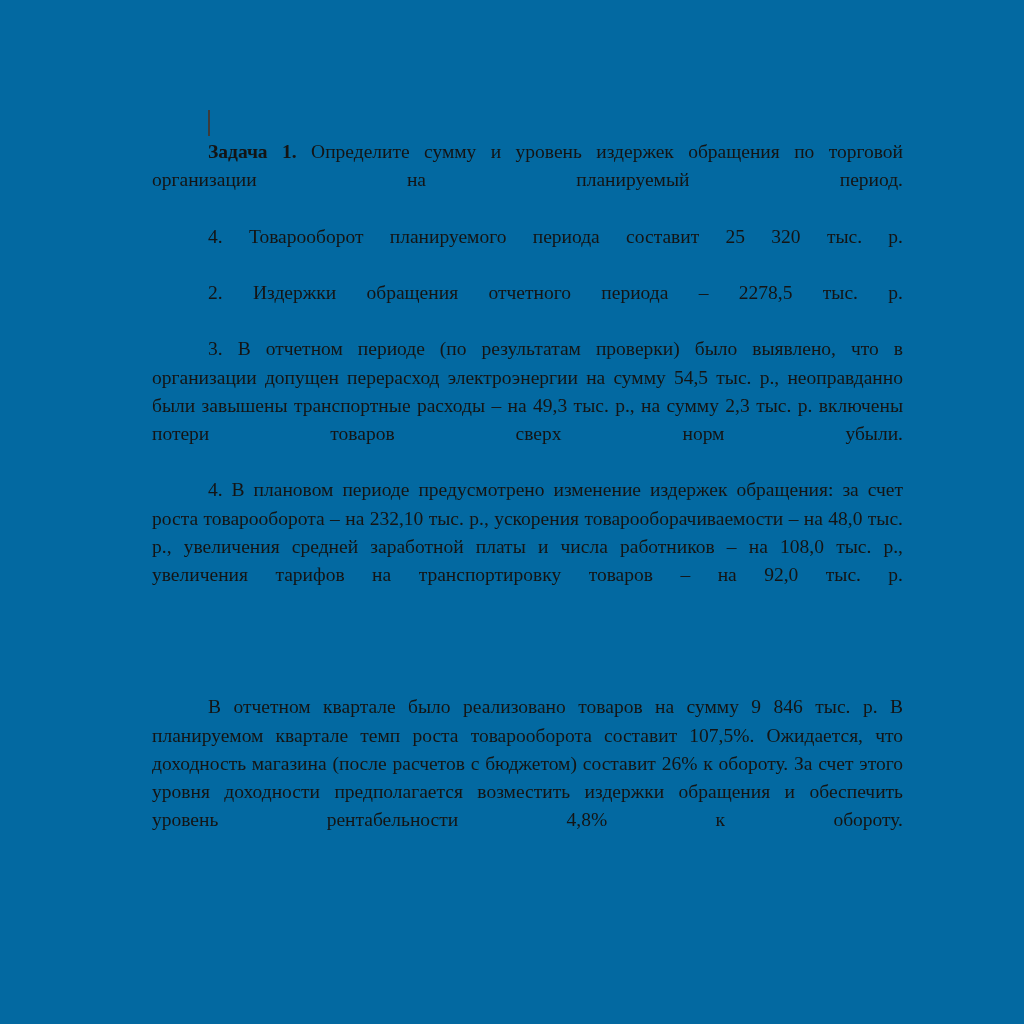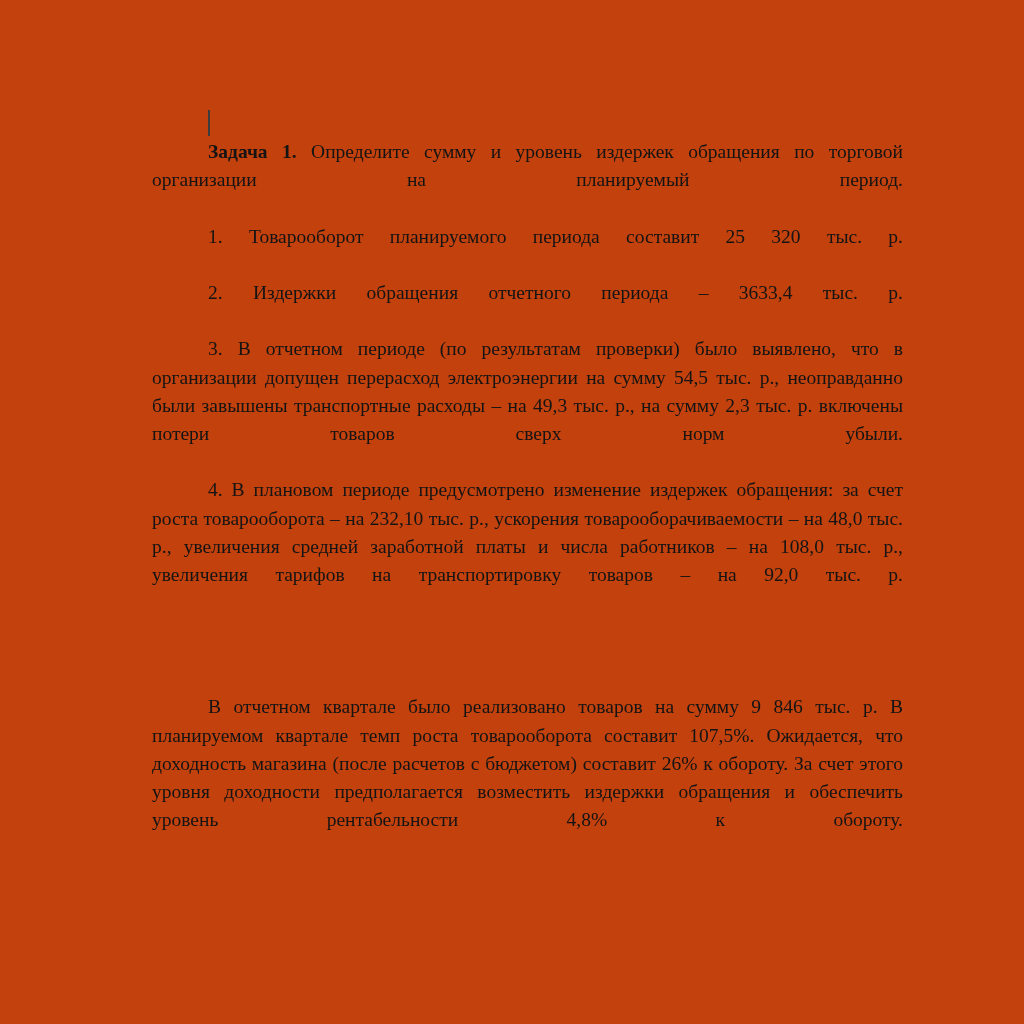--- a/index.html
+++ b/index.html
@@ -6,21 +6,21 @@
   html, body {
     margin: 0;
     padding: 0;
     background: #ffffff;
   }
 
   .page {
     position: relative;
     width: 1024px;
     height: 1024px;
-    background: #c2410c;
+    background: #0369a1;
     overflow: hidden;
     font-family: "Liberation Serif", "DejaVu Serif", serif;
     color: #141414;
     -webkit-font-smoothing: antialiased;
   }
 
   
   .doc-body {
     position: absolute;
     left: 152px;
@@ -74,23 +74,23 @@
 
   <div class="doc-body">
 
     <div class="caret-line">
       <span class="caret"></span>
     </div>
 
     <p class="para"><span class="bold">Задача 1.</span><span> Определите сумму и уровень издержек обращения по торговой организации на планируемый период.</span></p>
 
 
-    <p class="para">1. Товарооборот планируемого периода составит 25 320 тыс. р.</p>
+    <p class="para">4. Товарооборот планируемого периода составит 25 320 тыс. р.</p>
 
-    <p class="para">2. Издержки обращения отчетного периода – 3633,4 тыс. р.</p>
+    <p class="para">2. Издержки обращения отчетного периода – 2278,5 тыс. р.</p>
 
     <p class="para">3. В отчетном периоде (по результатам проверки) было выявлено, что в организации допущен перерасход электроэнергии на сумму 54,5 тыс. р., неоправданно были завышены транспортные расходы – на 49,3 тыс. р., на сумму 2,3 тыс. р. включены потери товаров сверх норм убыли.</p>
 
     <p class="para">4. В плановом периоде предусмотрено изменение издержек обращения: за счет роста товарооборота – на 232,10 тыс. р., ускорения товарооборачиваемости – на 48,0 тыс. р., увеличения средней заработной платы и числа работников – на 108,0 тыс. р., увеличения тарифов на транспортировку товаров – на 92,0 тыс. р.</p>
 
     <div class="gap-block"></div>
 
 
     <p class="para">В отчетном квартале было реализовано товаров на сумму 9 846 тыс. р. В планируемом квартале темп роста товарооборота составит 107,5%. Ожидается, что доходность магазина (после расчетов с бюджетом) составит 26% к обороту. За счет этого уровня доходности предполагается возместить издержки обращения и обеспечить уровень рентабельности 4,8% к обороту.</p>
 

